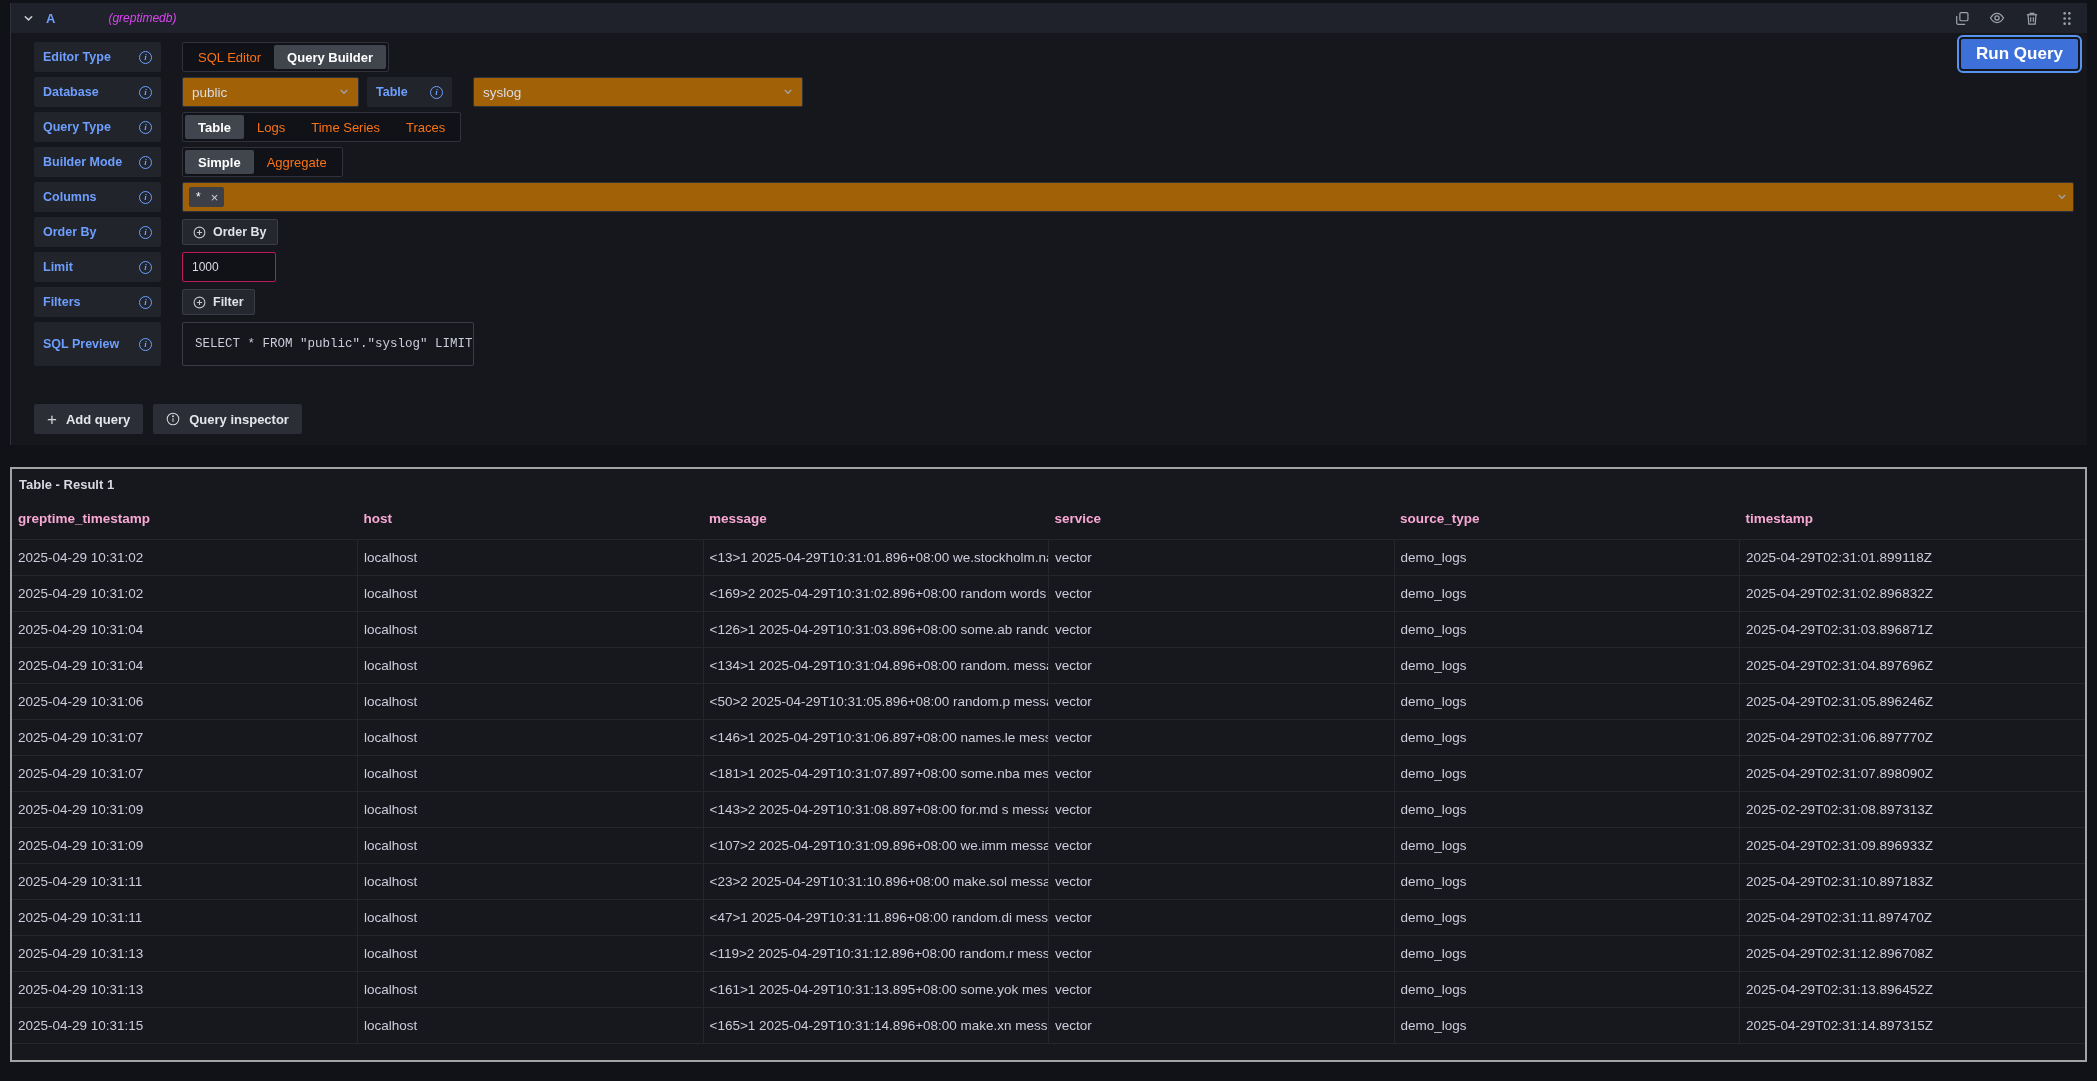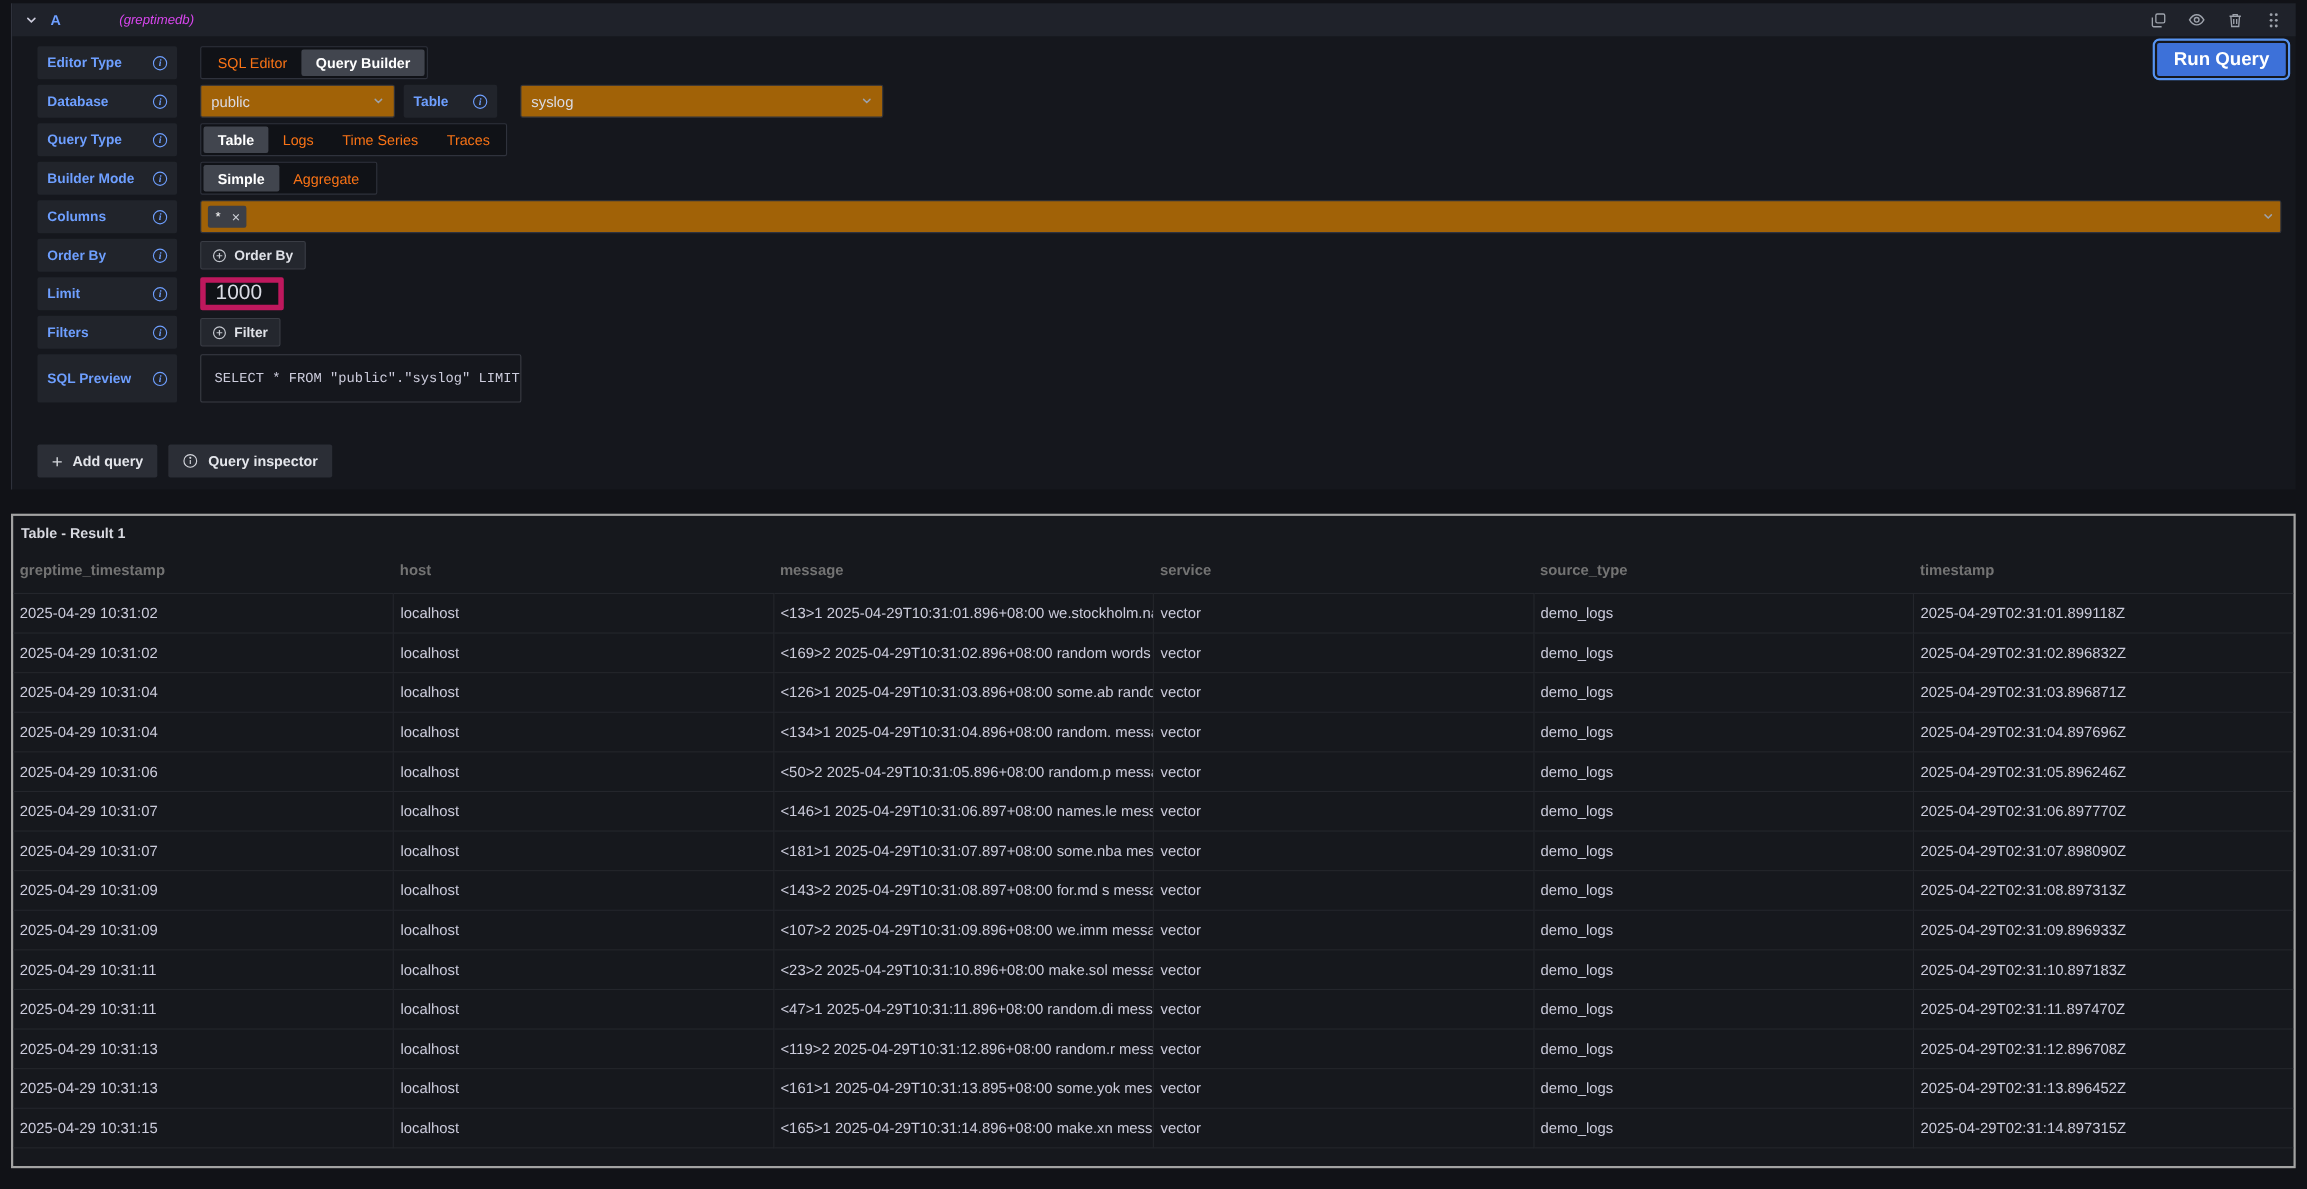--- a/index.html
+++ b/index.html
@@ -83,22 +83,22 @@
 
   .ghost-btn {
     display:inline-flex; align-items:center; gap:7px; align-self:center;
     background:#24272e; border:1px solid #3a3d45; border-radius:2px;
     height:26px; padding:0 10px; cursor:pointer;
     color:#e0e2e8; font-size:12.5px; font-weight:600; font-family:inherit;
   }
   .ghost-btn svg { color:#c3c6cd; }
 
   .limit-input {
-    width:76px; background:#101217; border:5px solid #be185d; border-radius:2px;
-    color:#dadbe4; font-size:19px; padding:0 9px; font-family:inherit;
+    width:94px; background:#101217; border:1px solid #be185d; border-radius:2px;
+    color:#dadbe4; font-size:12px; padding:0 9px; font-family:inherit;
   }
 
   .sql-preview {
     width:292px; border:1px solid #3a3d45; border-radius:2px;
     display:flex; align-items:center; padding:0 12px;
     font-family:"Liberation Mono","DejaVu Sans Mono",monospace;
     font-size:12.5px; color:#ccccdc; white-space:nowrap; overflow:hidden;
   }
 
   .actions-row { display:flex; gap:10px; margin-top:38px; }
@@ -113,21 +113,21 @@
 
   
   .table-panel {
     position:absolute; left:10px; top:467px; width:2077px; height:595px;
     background:#16181d; border:2px solid #a3a3a3;
     padding:8px 0 0 0; overflow:hidden;
   }
   .panel-title { font-size:13px; font-weight:600; color:#d8d9e0; padding-left:7px; height:16px; }
   table.result-table { border-collapse:collapse; table-layout:fixed; width:100%; margin-top:6px; }
   .result-table th {
-    height:40px; text-align:left; font-size:13.5px; font-weight:600; color:#737373;
+    height:40px; text-align:left; font-size:13.5px; font-weight:600; color:#f9a8d4;
     padding:0 6px; white-space:nowrap; overflow:hidden; cursor:pointer;
     border-bottom:1px solid #24262c;
   }
   .result-table td {
     height:36px; font-size:13.5px; color:#ccccdc;
     padding:0 6px; white-space:nowrap; overflow:hidden;
     border-bottom:1px solid #24262c; border-right:1px solid #24262c;
   }
   .result-table td:last-child { border-right:none; }
 </style>
@@ -391,21 +391,21 @@
           <td>vector</td>
           <td>demo_logs</td>
           <td>2025-04-29T02:31:07.898090Z</td>
         </tr>
         <tr>
           <td>2025-04-29 10:31:09</td>
           <td>localhost</td>
           <td>&lt;143&gt;2 2025-04-29T10:31:08.897+08:00 for.md s message text sample</td>
           <td>vector</td>
           <td>demo_logs</td>
-          <td>2025-04-22T02:31:08.897313Z</td>
+          <td>2025-02-29T02:31:08.897313Z</td>
         </tr>
         <tr>
           <td>2025-04-29 10:31:09</td>
           <td>localhost</td>
           <td>&lt;107&gt;2 2025-04-29T10:31:09.896+08:00 we.imm message text sample</td>
           <td>vector</td>
           <td>demo_logs</td>
           <td>2025-04-29T02:31:09.896933Z</td>
         </tr>
         <tr>

